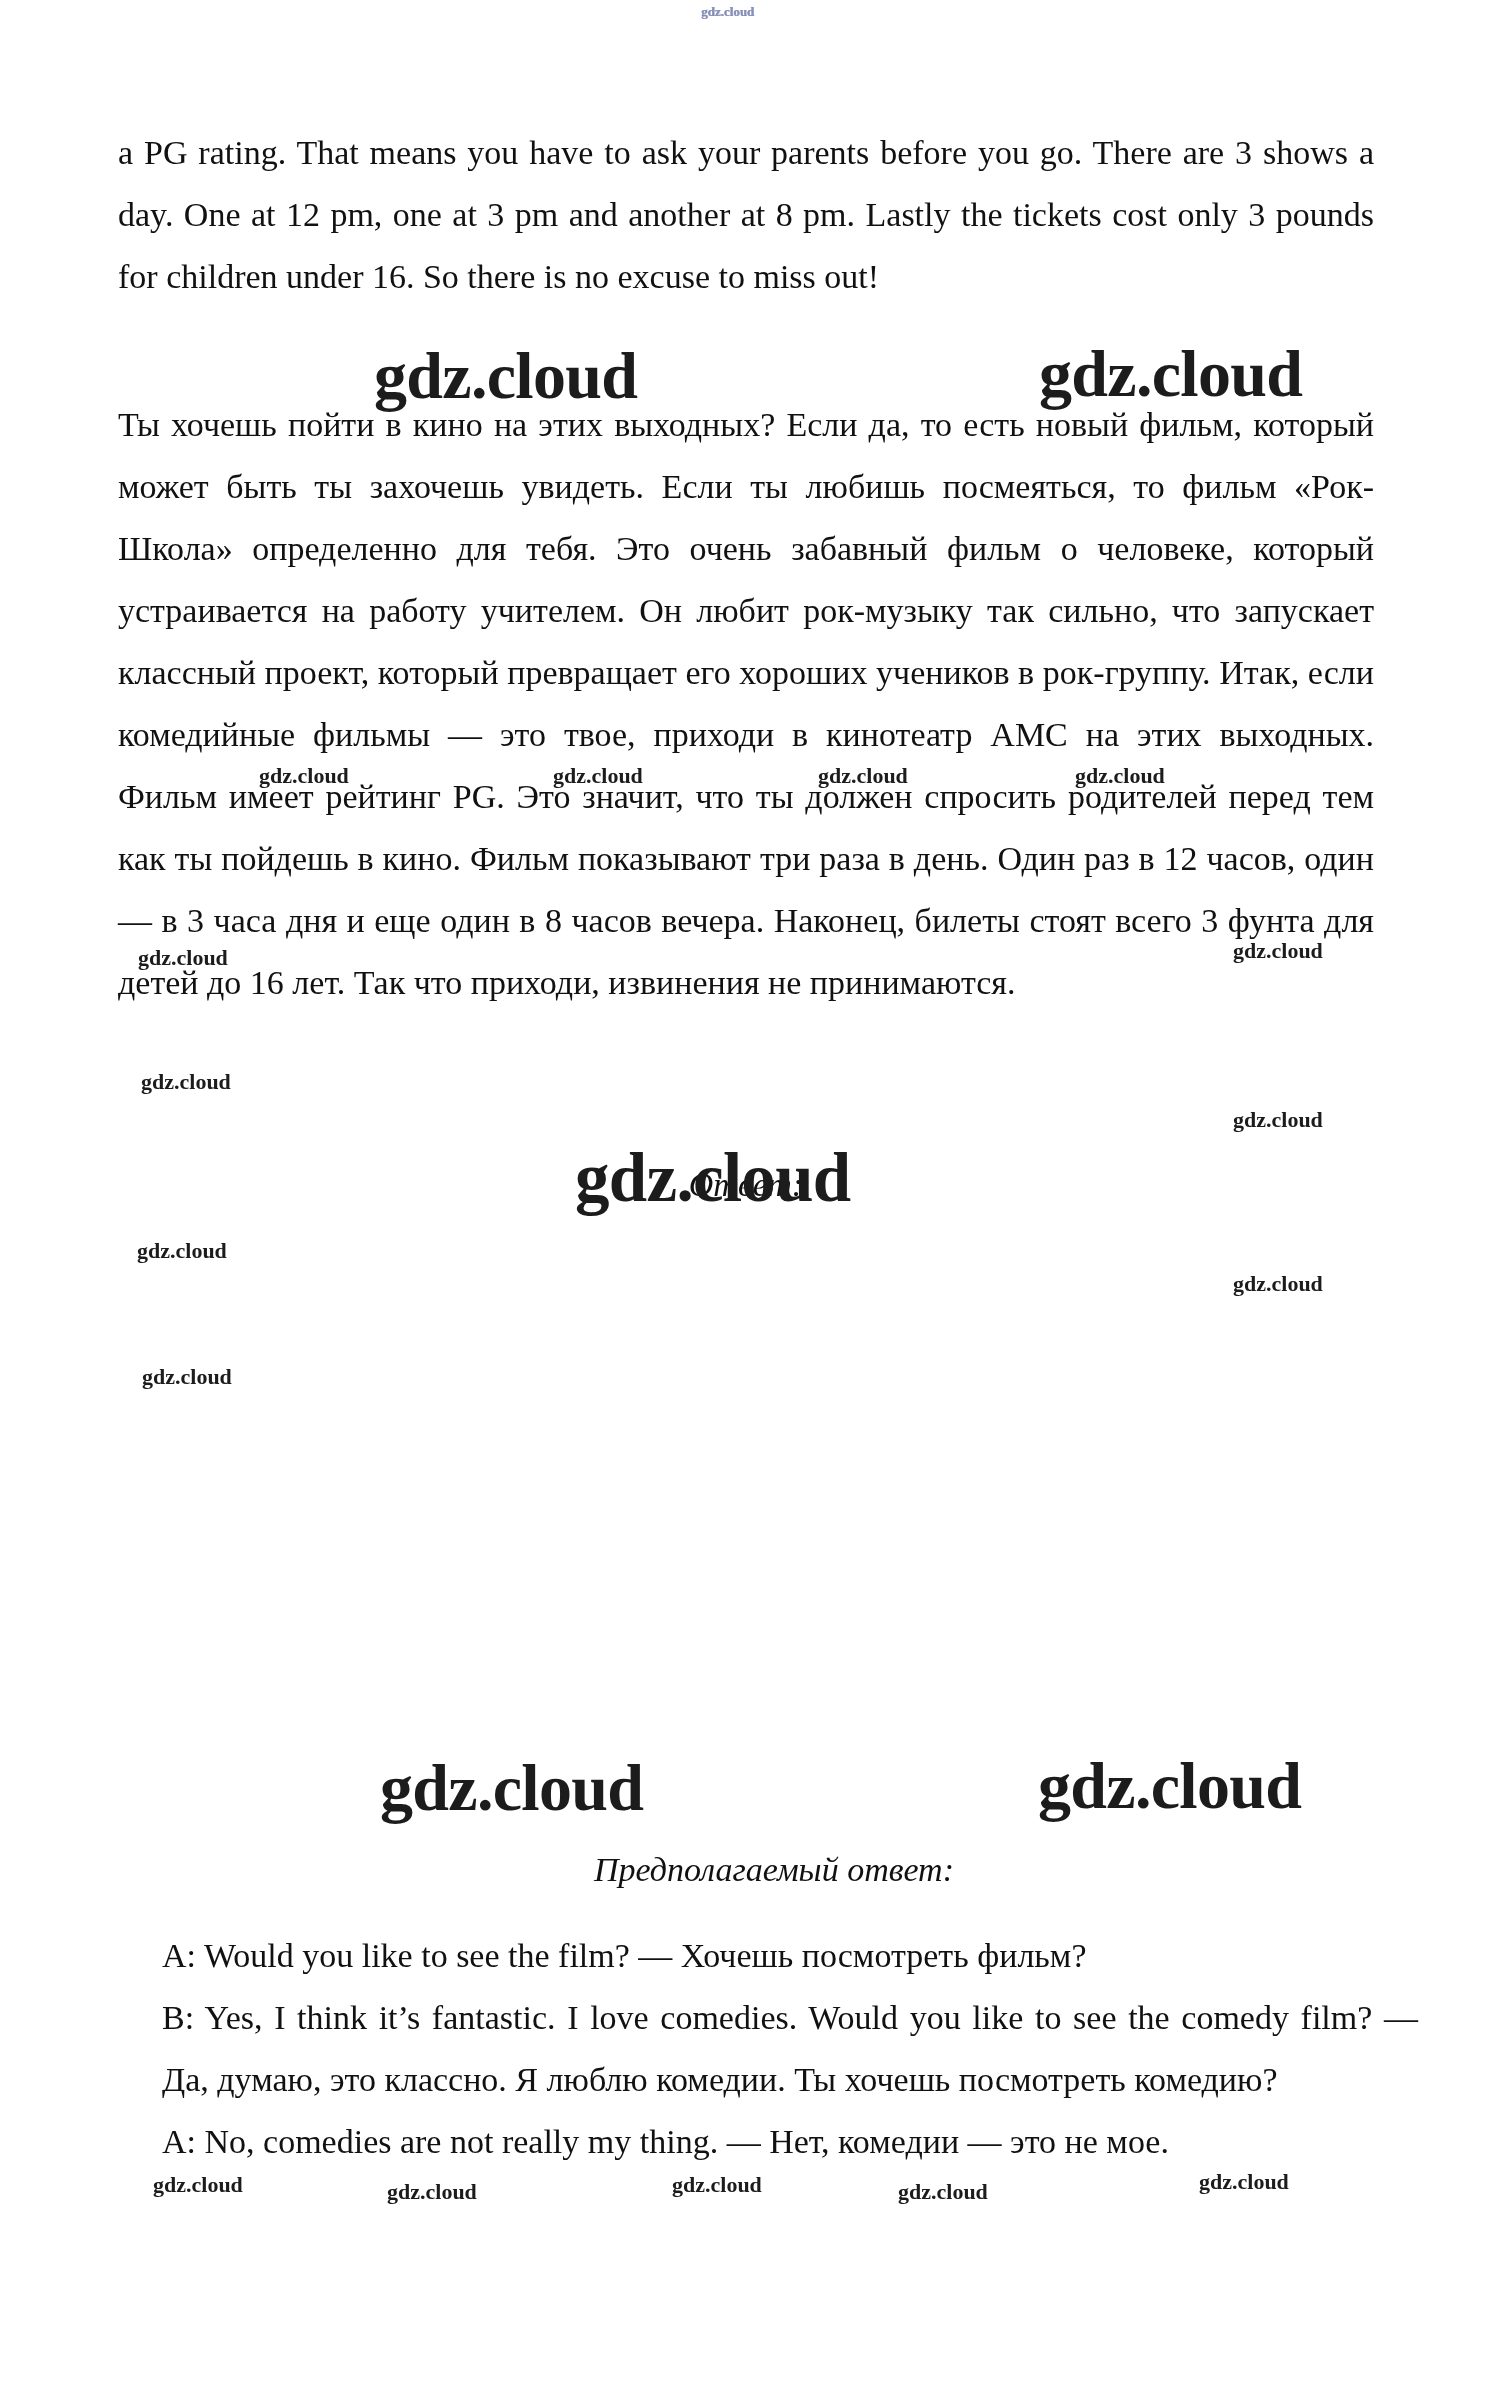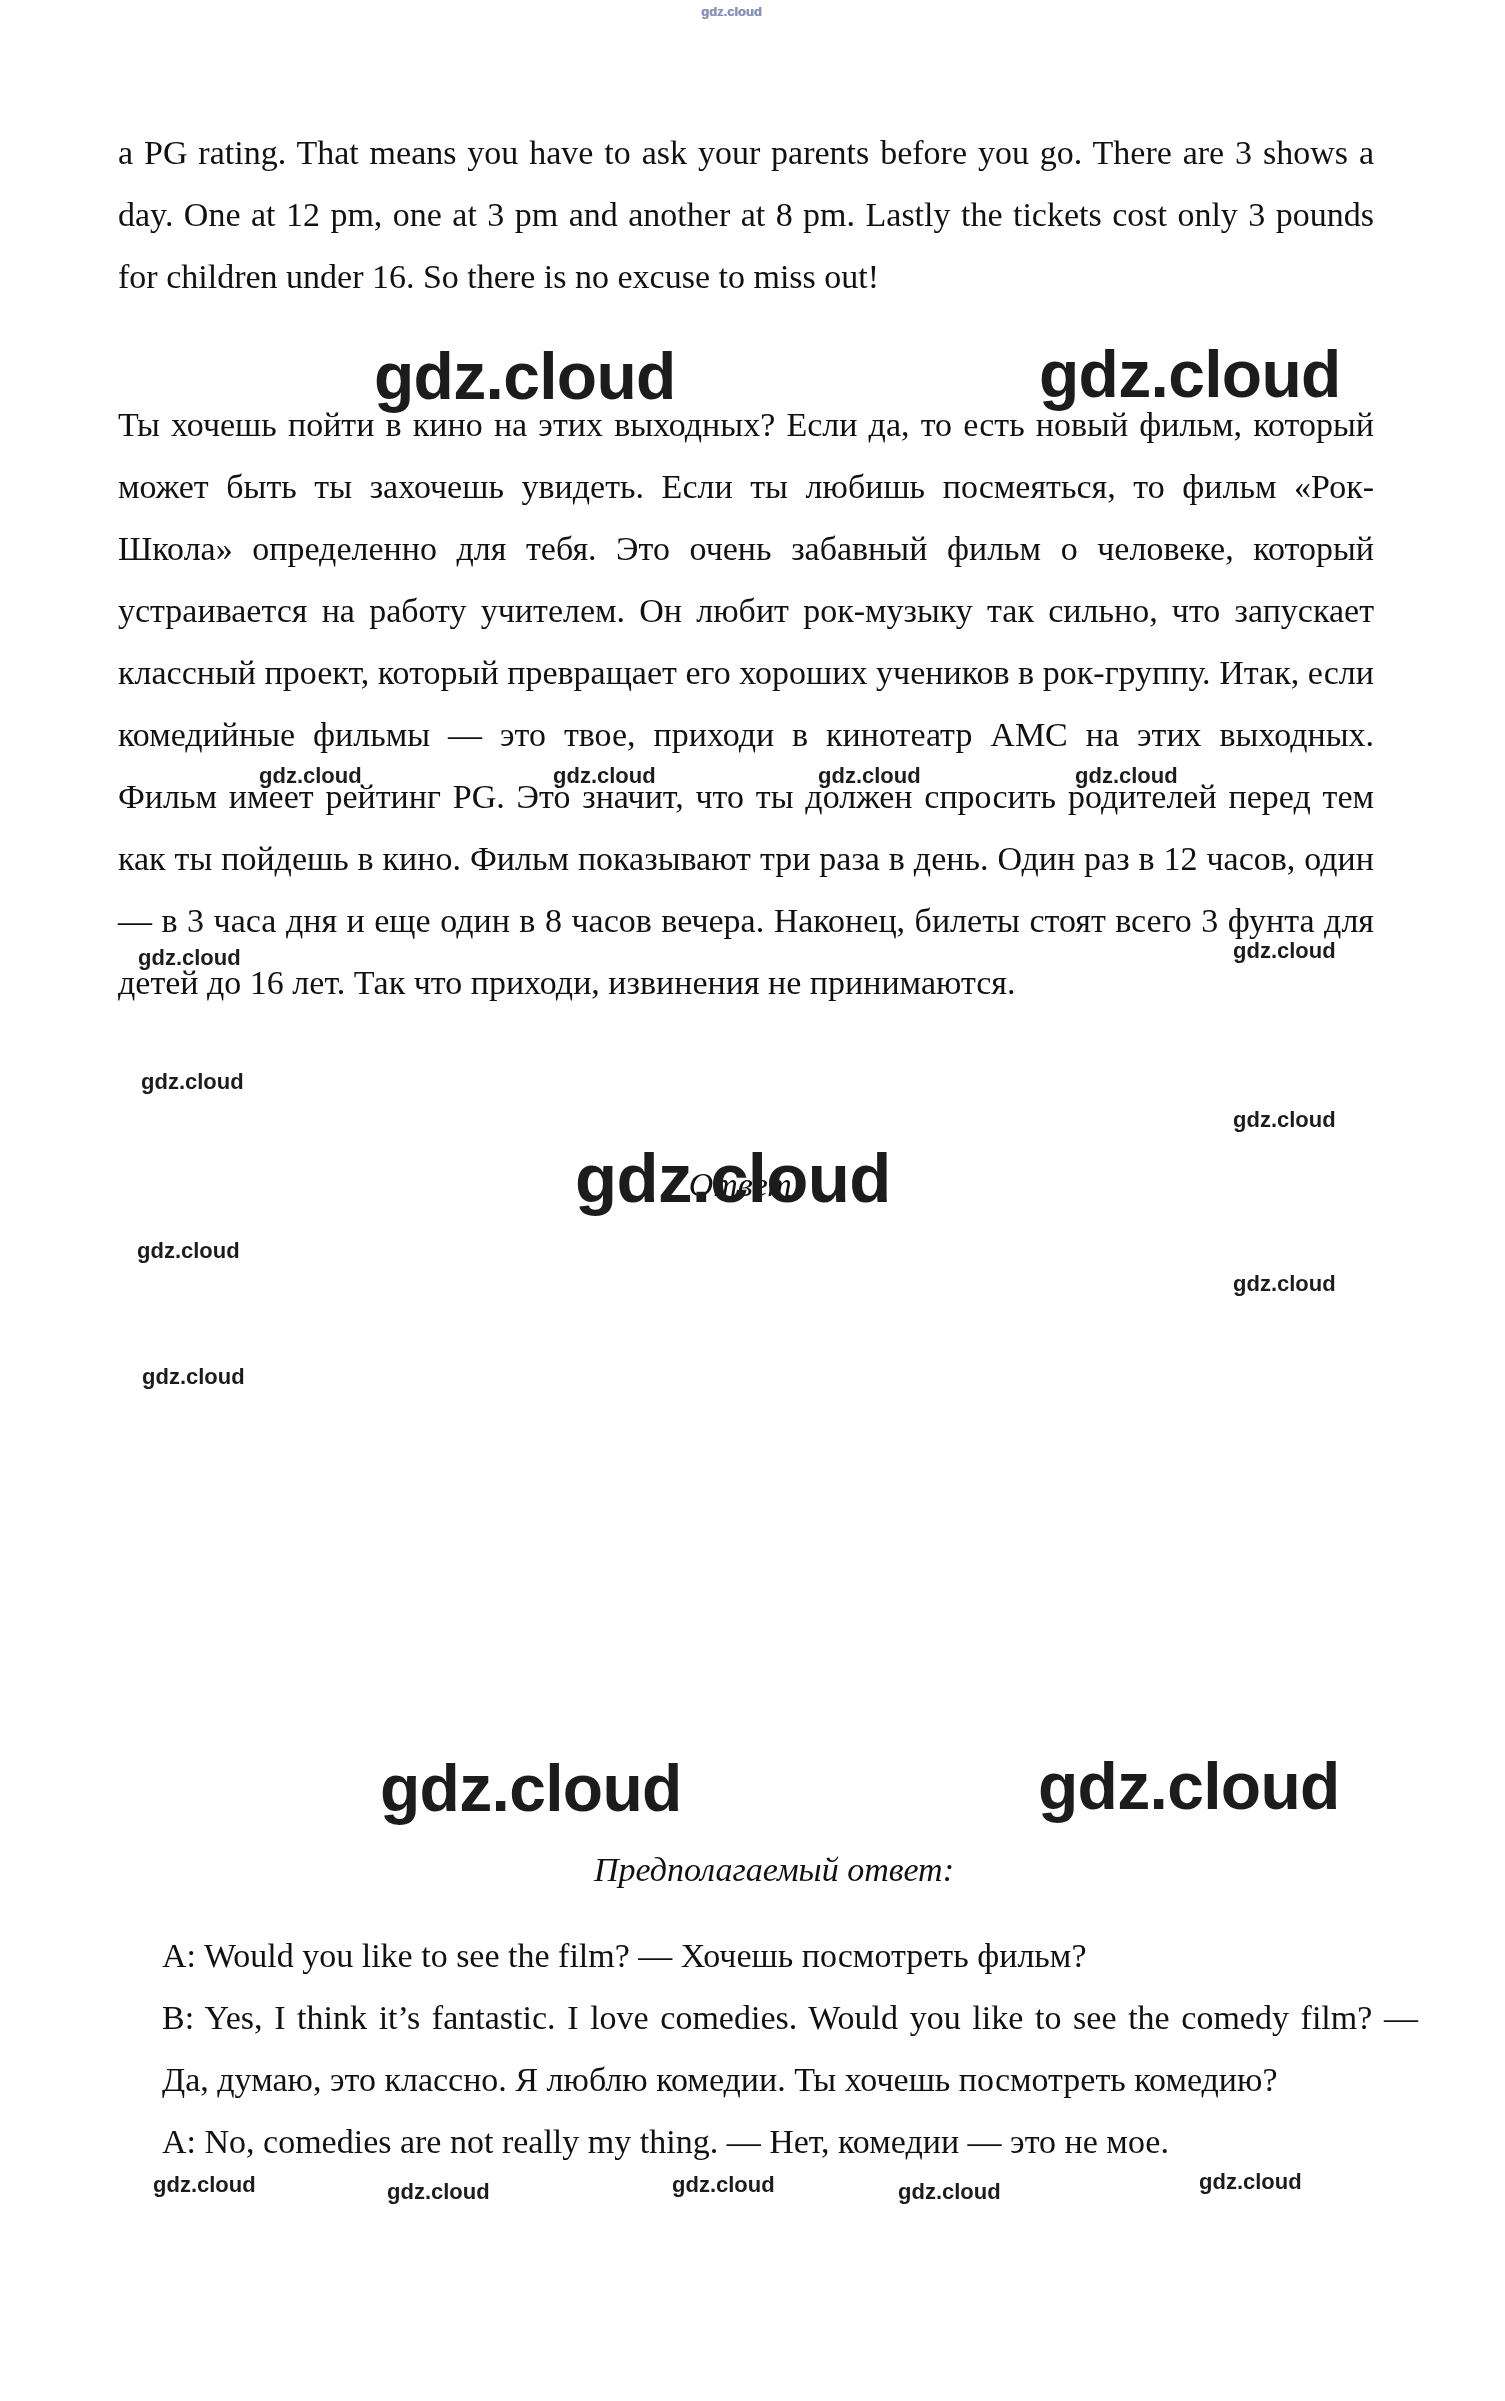--- a/index.html
+++ b/index.html
@@ -33,21 +33,21 @@
   }
   .bold {
     font-weight: 700;
   }
   .list-block div {
     text-align: left;
   }
   
   .wm {
     position: absolute;
-    font-family: Liberation Sans, sans-serif;
+    font-family: Liberation Serif, serif;
     font-weight: 700;
     color: #1c1c1c;
     white-space: nowrap;
     pointer-events: none;
   }
   .wm-lg { font-size: 66px; letter-spacing: -0.7px; }
   .wm-xl { font-size: 69px; letter-spacing: -0.7px; }
   .wm-sm { font-size: 22px; }
   .wm-tiny {
     font-size: 13px;

